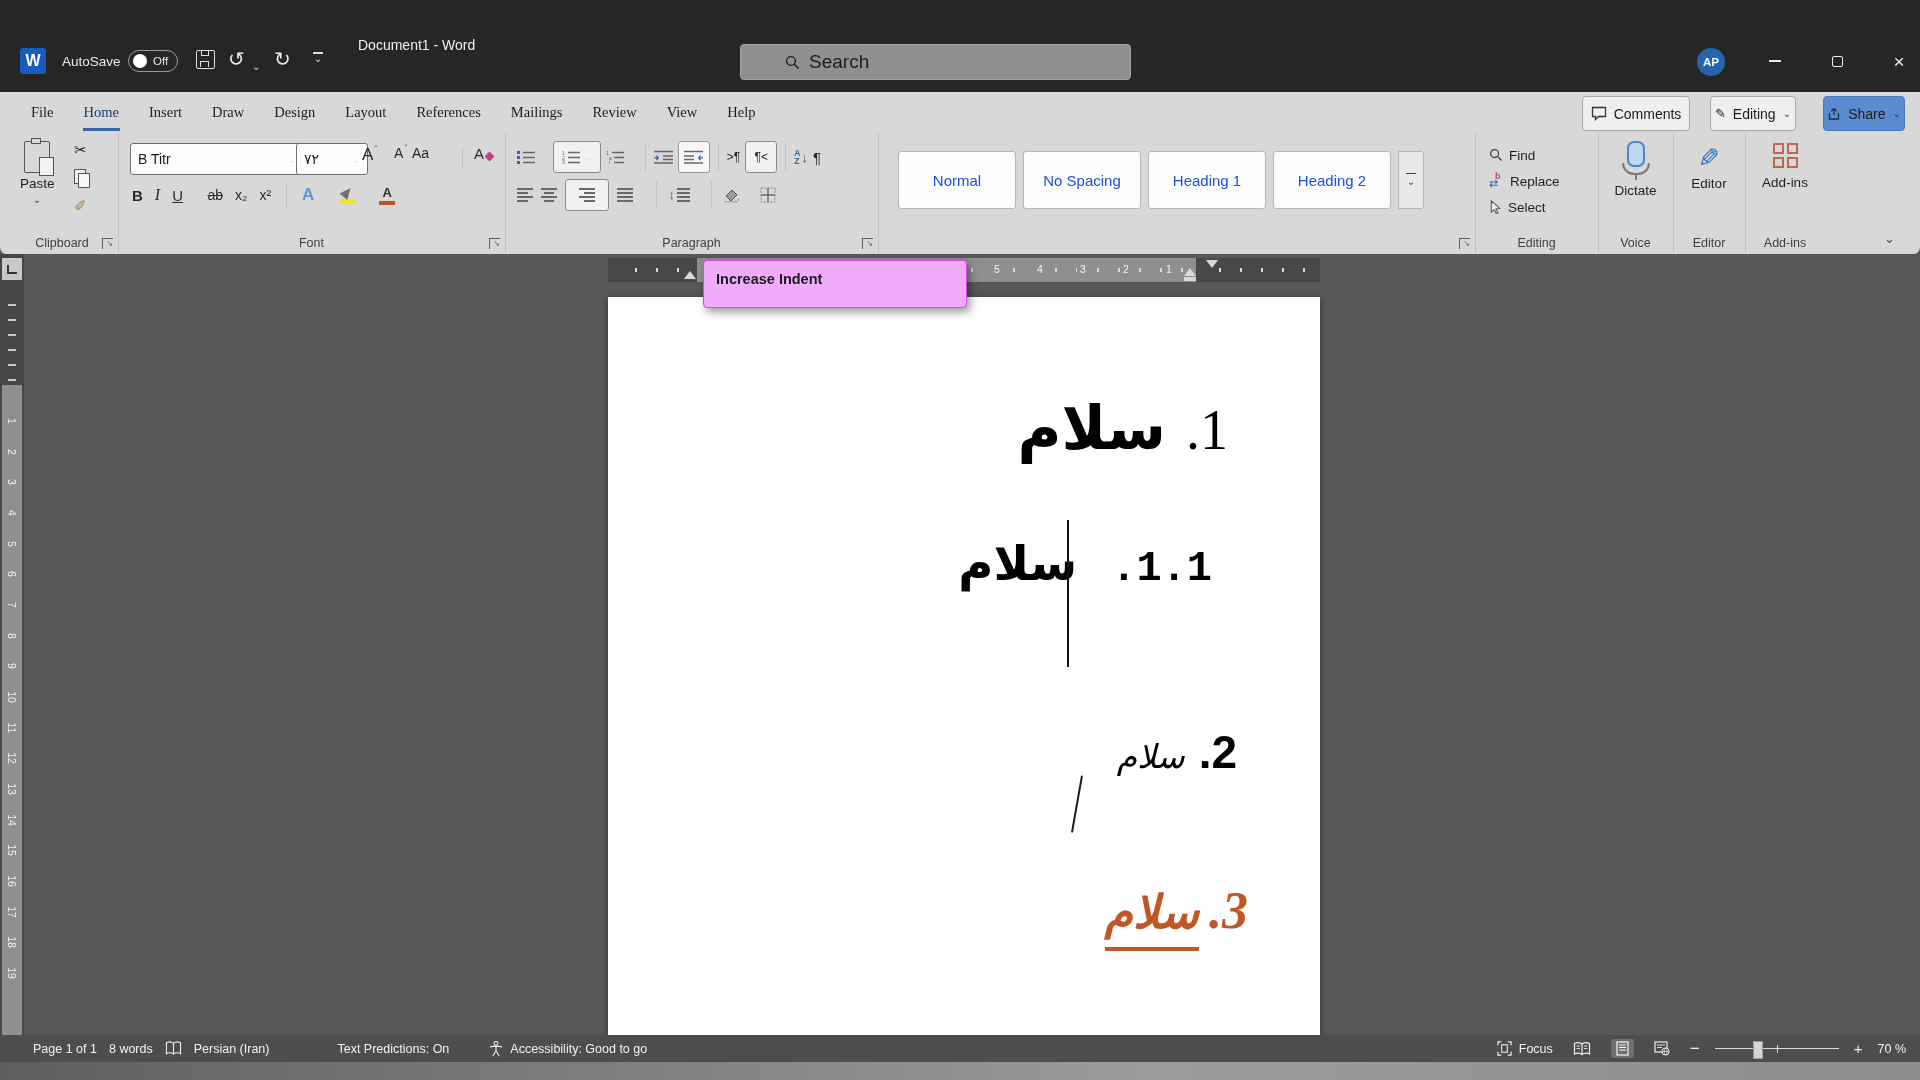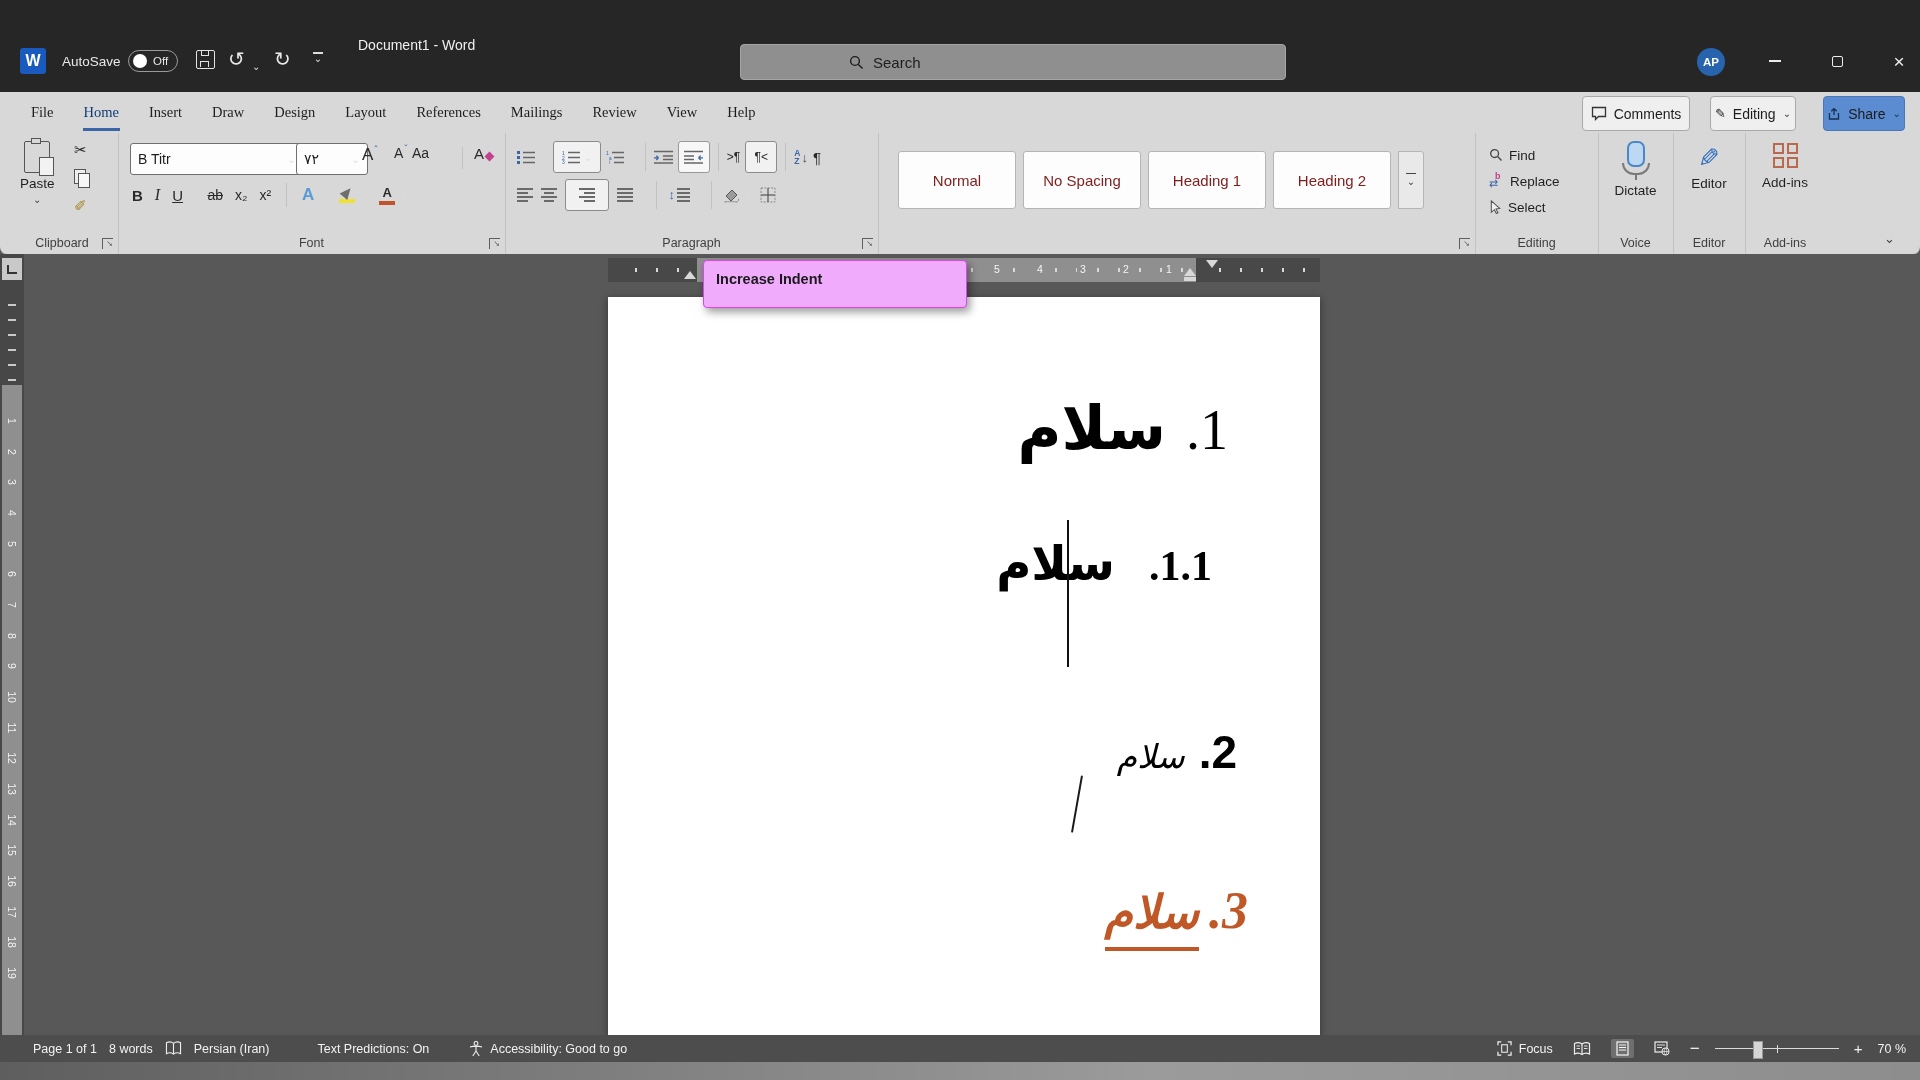--- a/index.html
+++ b/index.html
@@ -14,21 +14,21 @@
   .toggle-state{font-size:11.5px;color:#e8e8e8;margin-left:6px;}
   .floppy{position:absolute;left:196px;top:50px;width:19px;height:19px;border:1.6px solid #e2e2e2;border-radius:2px;}
   .floppy i{position:absolute;left:4px;top:-1px;width:8px;height:6px;border:1.4px solid #e2e2e2;border-top:none;display:block;}
   .floppy b{position:absolute;left:3px;bottom:1px;width:9px;height:6px;border:1.4px solid #e2e2e2;border-bottom:none;display:block;}
   .tbi{position:absolute;top:46px;font-size:20px;color:#e8e8e8;line-height:26px;}
   .chev{font-size:10px;color:#dcdcdc;}
   .qat{position:absolute;left:312px;top:52px;width:12px;text-align:center;}
   .qat .bar{display:block;width:10px;height:1.5px;background:#dcdcdc;margin:0 auto 1px;}
   .qat .c{font-size:10px;color:#dcdcdc;line-height:8px;display:block;}
   .tb-title{position:absolute;left:358px;top:37px;font-size:14px;color:#f0f0f0;white-space:nowrap;}
-  .searchbox{position:absolute;left:740px;top:44px;width:546px;height:36px;background:#8f8f8f;border:1px solid #a5a5a5;border-radius:4px;display:flex;align-items:center;color:#1d1d1d;font-size:15px;gap:9px;padding-left:108px;}
+  .searchbox{position:absolute;left:740px;top:44px;width:391px;height:36px;background:#8f8f8f;border:1px solid #a5a5a5;border-radius:4px;display:flex;align-items:center;color:#1d1d1d;font-size:19px;gap:9px;padding-left:44px;}
   .avatar{position:absolute;left:1697px;top:48px;width:28px;height:28px;border-radius:50%;background:#2764ad;color:#fff;font-size:11.5px;font-weight:bold;display:flex;align-items:center;justify-content:center;}
   .winbtn{position:absolute;top:46px;width:44px;height:30px;display:flex;align-items:center;justify-content:center;color:#ececec;}
   .minbar{width:12px;height:1.6px;background:#ececec;}
   .maxbox{width:11px;height:11px;border:1.5px solid #ececec;border-radius:2px;}
   .closex{font-size:19px;line-height:19px;}
   
   .tabrow{position:absolute;left:0;top:92px;width:1920px;height:41px;background:#d8d8d8;display:flex;align-items:stretch;padding-left:16px;}
   .tab{display:flex;align-items:center;padding:0 14px;font-size:14.5px;color:#1e1e1e;}
   .tab span{padding:9px 1px 7px;border-bottom:3px solid transparent;font-family:Liberation Serif, serif;}
   .tab.active span{border-bottom-color:#3a66a8;color:#0f3c77;}
@@ -40,21 +40,21 @@
   .launcher{position:absolute;bottom:5px;right:5px;width:10px;height:10px;border-left:1px solid #5f5f5f;border-top:1px solid #5f5f5f;font-size:8px;color:#5f5f5f;line-height:10px;text-align:right;}
   .combo{position:absolute;background:#fdfdfd;border:1px solid #6f6f6f;border-radius:3px;height:30px;display:flex;align-items:center;font-size:14px;color:#1c1c1c;padding:0 7px;justify-content:space-between;}
   .rbt{display:inline-flex;align-items:center;justify-content:center;color:#2a2a2a;}
   .sel{background:#f1f1f1;border:1px solid #8b8b8b;border-radius:3px;}
   .hov{background:#f7f7f7;border:1px solid #9a9a9a;border-radius:3px;}
   .vdiv{width:1px;background:#c2c2c2;align-self:stretch;margin:2px 3px;}
   .row{position:absolute;display:flex;align-items:center;}
   .ubar{display:inline-block;width:16px;height:4px;margin-top:1px;}
   .lines{display:inline-block;}
   .lines i{display:block;background:#6a6a6a;height:1.6px;margin:2.4px 0;}
-  .card{width:116px;height:56px;background:#fdfdfd;border:1px solid #b5b5b5;border-radius:3px;display:flex;align-items:center;justify-content:center;font-size:15px;color:#7f1d1d;}
+  .card{width:116px;height:56px;background:#fdfdfd;border:1px solid #b5b5b5;border-radius:3px;display:flex;align-items:center;justify-content:center;font-size:15px;color:#1d4ed8;}
   .gstrip{width:24px;height:56px;border:1px solid #b5b5b5;border-radius:0 3px 3px 0;background:#e9e9e9;display:flex;flex-direction:column;align-items:center;justify-content:center;gap:2px;font-size:10px;color:#444;}
   .gstrip .bar{width:10px;height:1.5px;background:#444;}
   .erow{display:flex;align-items:center;gap:6px;font-size:13.5px;color:#1f1f1f;height:24px;}
   .bigbtn{display:flex;flex-direction:column;align-items:center;font-size:13.5px;color:#1f1f1f;gap:3px;}
   .addgrid{display:grid;grid-template-columns:11px 11px;grid-template-rows:11px 11px;gap:3px;}
   .addgrid i{border:2px solid #b96a4e;display:block;}
   .mic{width:14px;height:22px;border:2px solid #4a86c8;border-radius:7px;background:#bcd8f2;}
   .micbase{width:24px;height:10px;border:2px solid #7a7a7a;border-top:none;border-radius:0 0 12px 12px;margin-top:-4px;}
   .micstem{width:2px;height:5px;background:#7a7a7a;}
   
@@ -74,21 +74,21 @@
   .mbox{position:absolute;width:12px;height:4px;background:#d8d8d8;}
   .tooltip{position:absolute;left:703px;top:6px;width:238px;background:#f0abfc;border:1px solid #d946ef;border-radius:4px;box-shadow:3px 4px 9px rgba(0,0,0,.4);padding:10px 12px 12px;z-index:30;}
   .tt-title{font-size:14.5px;font-weight:bold;color:#1a1a1a;margin-bottom:8px;}
   .tt-body{font-size:13.5px;color:#3f3f3f;line-height:1.3;}
   .page{position:absolute;left:608px;top:43px;width:712px;height:738px;background:#fff;box-shadow:0 2px 8px rgba(0,0,0,.45);overflow:hidden;}
   .dline{position:absolute;direction:rtl;white-space:nowrap;color:#000;}
   .l1{top:96px;right:92px;}
   .l1 .num{font-family:"Liberation Serif",serif;font-size:56px;margin-left:20px;}
   .l1 .word{font-family:"DejaVu Sans",sans-serif;font-weight:bold;font-size:60px;}
   .l2{top:238px;right:108px;}
-  .l2 .num{font-family:Liberation Serif, serif;font-weight:bold;font-size:42px;margin-left:34px;}
+  .l2 .num{font-family:Liberation Mono, monospace;font-weight:bold;font-size:42px;margin-left:34px;}
   .l2 .word{font-family:"DejaVu Sans",sans-serif;font-weight:bold;font-size:48px;}
   .l3{top:428px;right:83px;}
   .l3 .num{font-family:"Liberation Sans",sans-serif;font-weight:bold;font-size:46px;margin-left:14px;}
   .l3 .word{font-family:"DejaVu Sans",sans-serif;font-style:italic;font-size:33px;}
   .l4{top:584px;right:72px;}
   .l4 .num{font-family:"Liberation Serif",serif;font-weight:bold;font-style:italic;font-size:52px;margin-left:10px;}
   .l4 .word{font-family:"DejaVu Sans",sans-serif;font-weight:bold;font-style:italic;font-size:46px;border-bottom:4px solid currentColor;padding-bottom:8px;}
   .caret{position:absolute;left:459px;top:223px;width:1.6px;height:147px;background:#111;}
   .tail{position:absolute;left:468px;top:478px;width:2px;height:58px;background:#1a1a1a;border-radius:2px;transform:rotate(10deg);}
   
@@ -572,21 +572,21 @@
     <div class="lft">
       <span>Page 1 of 1</span>
       <span>8 words</span>
       <span style="display:flex;align-items:center;gap:8px">
         <svg width="17" height="15" viewBox="0 0 18 16">
             <path d="M9 2.5 C7 .8 3.5 .8 1.5 1.8 V13.5 C3.5 12.5 7 12.5 9 14 C11 12.5 14.5 12.5 16.5 13.5 V1.8 C14.5 .8 11 .8 9 2.5 Z" fill="none" stroke="#eee" stroke-width="1.2"></path>
             <line x1="9" y1="2.5" x2="9" y2="14" stroke="#eee" stroke-width="1.2"></line>
           </svg>
       </span>
       <span>Persian (Iran)</span>
-      <span style="margin-left:36px">Text Predictions: On</span>
+      <span style="margin-left:56px">Text Predictions: On</span>
       <span style="display:flex;align-items:center;gap:7px;margin-left:28px">
         <svg width="14" height="16" viewBox="0 0 14 16">
             <circle cx="7" cy="2.4" r="1.9" fill="none" stroke="#eee" stroke-width="1.1"></circle>
             <path d="M1 6 C4 4.8 10 4.8 13 6 M7 5.5 V10 M7 10 L3.8 15 M7 10 L10.2 15" fill="none" stroke="#eee" stroke-width="1.1"></path>
           </svg>
         <span>Accessibility: Good to go</span>
       </span>
     </div>
     <div class="rgt">
       <span style="display:flex;align-items:center;gap:7px">

